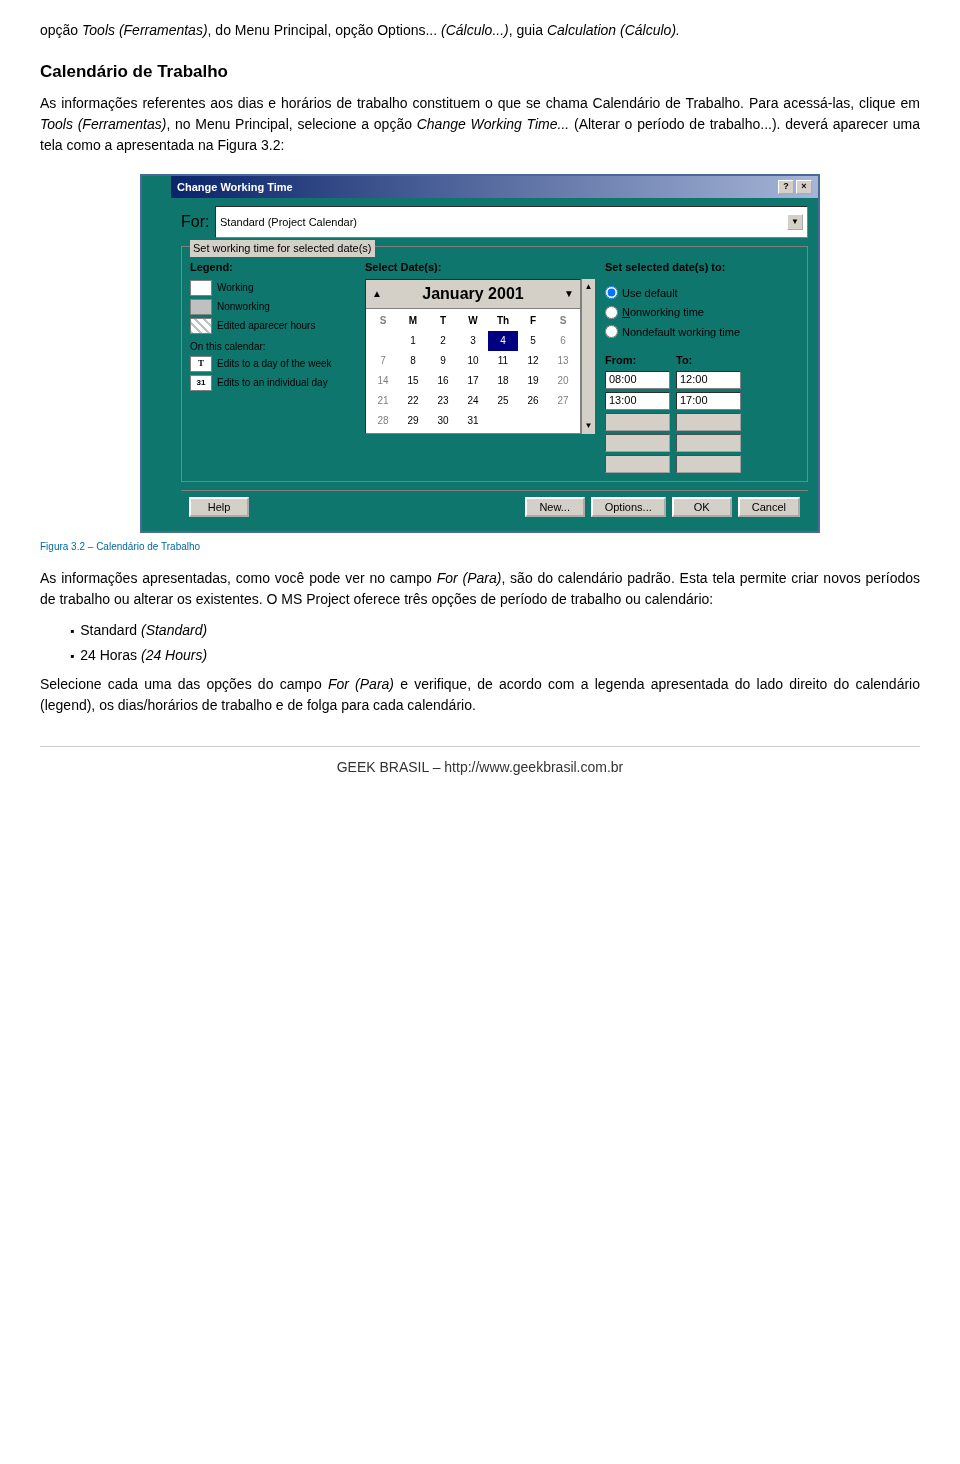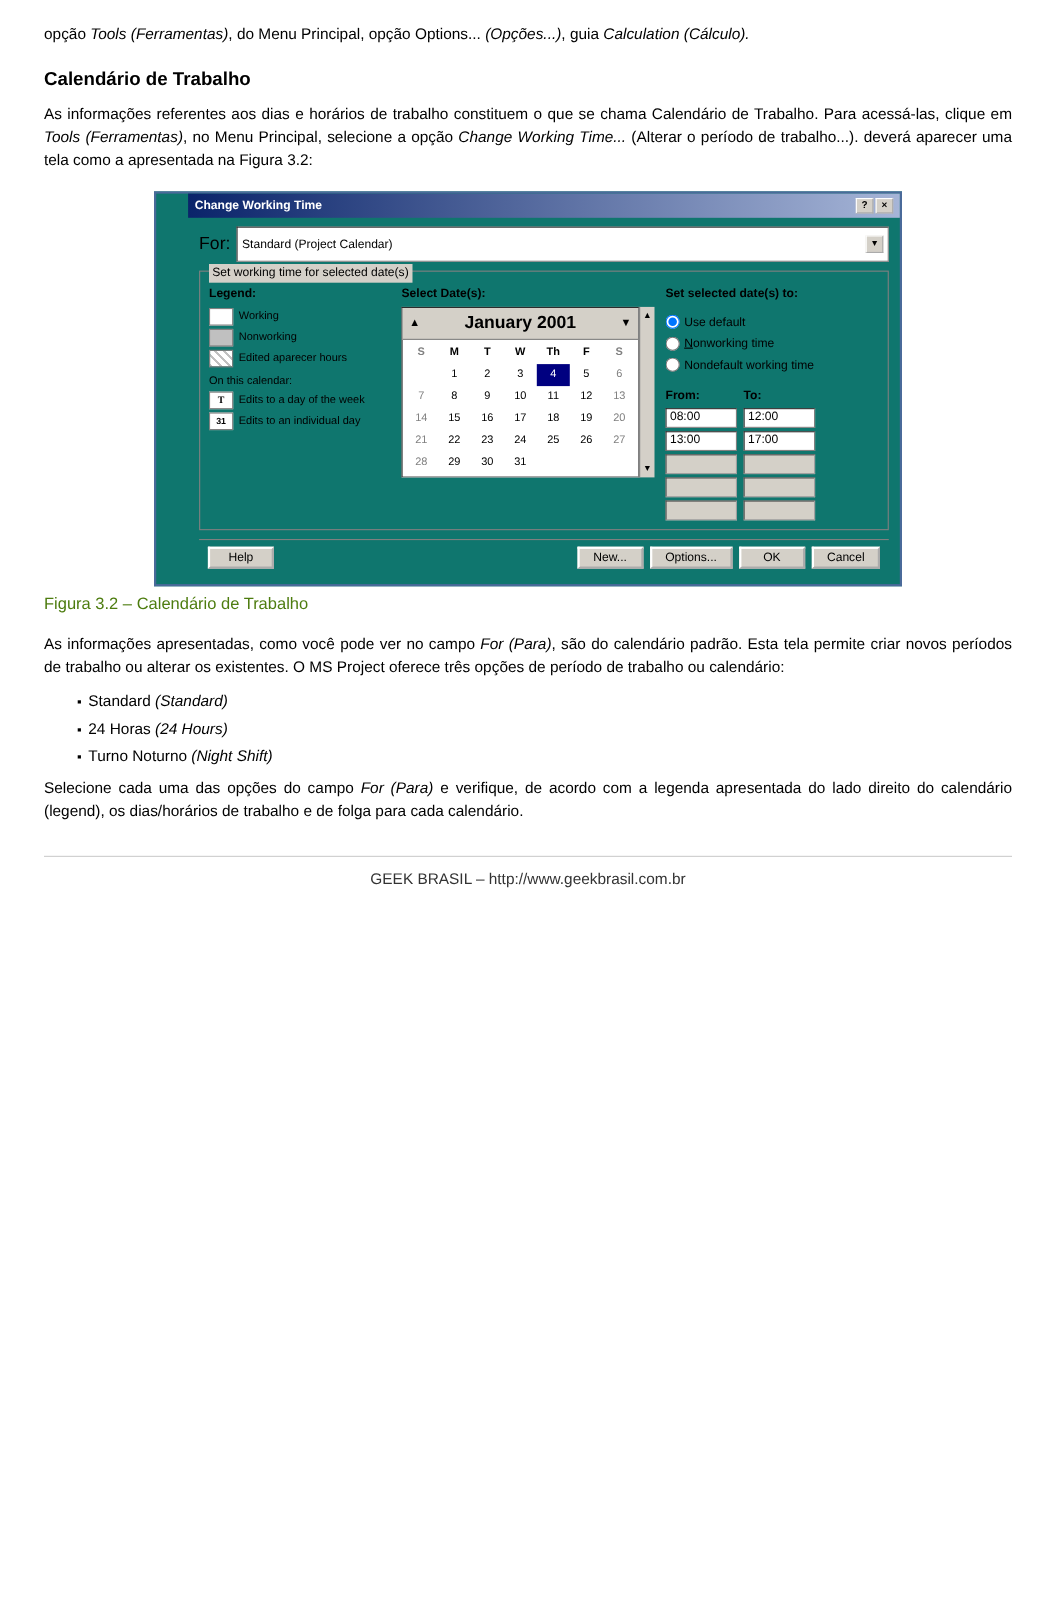--- a/index.html
+++ b/index.html
@@ -318,23 +318,23 @@
       border: 2px outset #fff;
       padding: 2px 12px;
       font-size: 11px;
       cursor: pointer;
       min-width: 60px;
       text-align: center;
     }
     .dlg-btn-spacer { flex: 1; }
     
     .figure-caption {
-      font-size: 15px;
+      font-size: 10px;
       margin: 6px 0 14px 0;
-      color: #4d7c0f;
+      color: #0369a1;
     }
     .bullet-list {
       margin: 8px 0 8px 30px;
       list-style: none;
     }
     .bullet-list li {
       margin-bottom: 4px;
       display: flex;
       align-items: flex-start;
       gap: 6px;
@@ -352,21 +352,21 @@
       border-top: 1px solid #ccc;
       padding-top: 10px;
     }
     .underline { text-decoration: underline; }
   </style>
 </head>
 <body>
 
 <div class="page-text">
   <p>
-    opção <em>Tools (Ferramentas)</em>, do Menu Principal, opção Options... <em>(Opções...)</em>, guia <em>Calculation (Cálculo).</em>
+    opção <em>Tools (Ferramentas)</em>, do Menu Principal, opção Options... <em>(Cálculo...)</em>, guia <em>Calculation (Cálculo).</em>
   </p>
 </div>
 
 <div class="section-title">Calendário de Trabalho</div>
 
 <div class="page-text">
   <p>
     As informações referentes aos dias e horários de trabalho constituem o que se chama Calendário de Trabalho. Para acessá-las, clique em <em>Tools (Ferramentas)</em>, no Menu Principal, selecione a opção <em>Change Working Time...</em> (Alterar o período de trabalho...). deverá aparecer uma tela como a apresentada na Figura 3.2:
   </p>
 </div>
@@ -574,23 +574,20 @@
   </p>
 </div>
 
 <ul class="bullet-list">
   <li>
     <span>Standard <em>(Standard)</em></span>
   </li>
   <li>
     <span>24 Horas <em>(24 Hours)</em></span>
   </li>
-  <li>
-    <span>Turno Noturno <em>(Night Shift)</em></span>
-  </li>
 </ul>
 
 <div class="page-text">
   <p>
     Selecione cada uma das opções do campo <em>For (Para)</em> e verifique, de acordo com a legenda apresentada do lado direito do calendário (legend), os dias/horários de trabalho e de folga para cada calendário.
   </p>
 </div>
 
 <div class="footer">GEEK BRASIL – http://www.geekbrasil.com.br</div>
 

